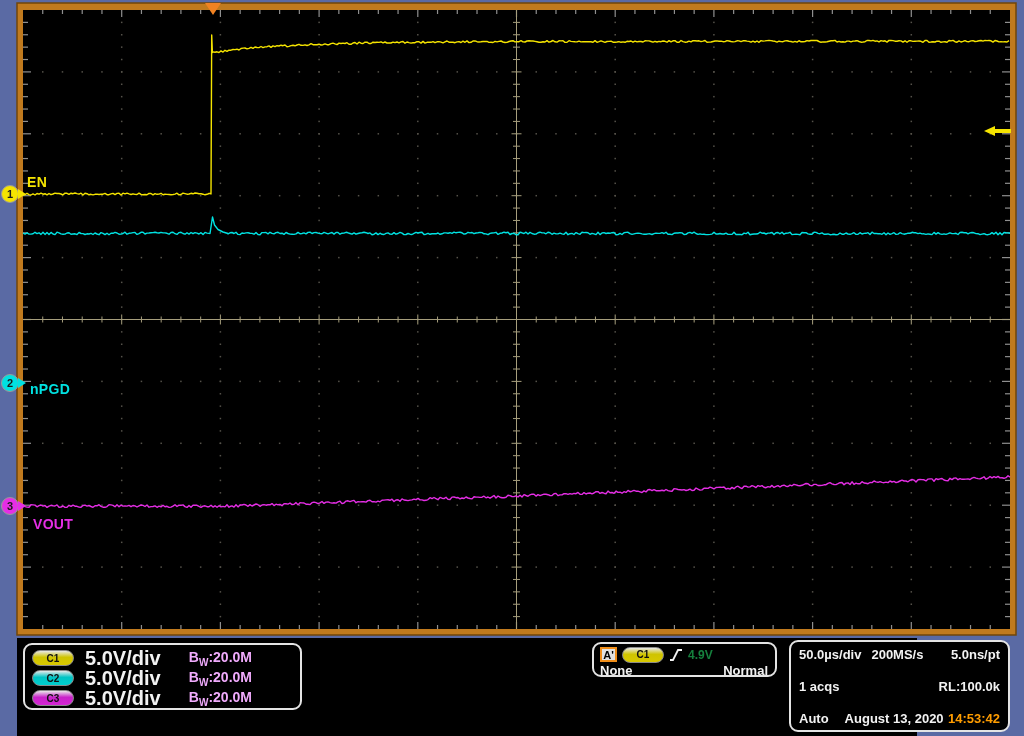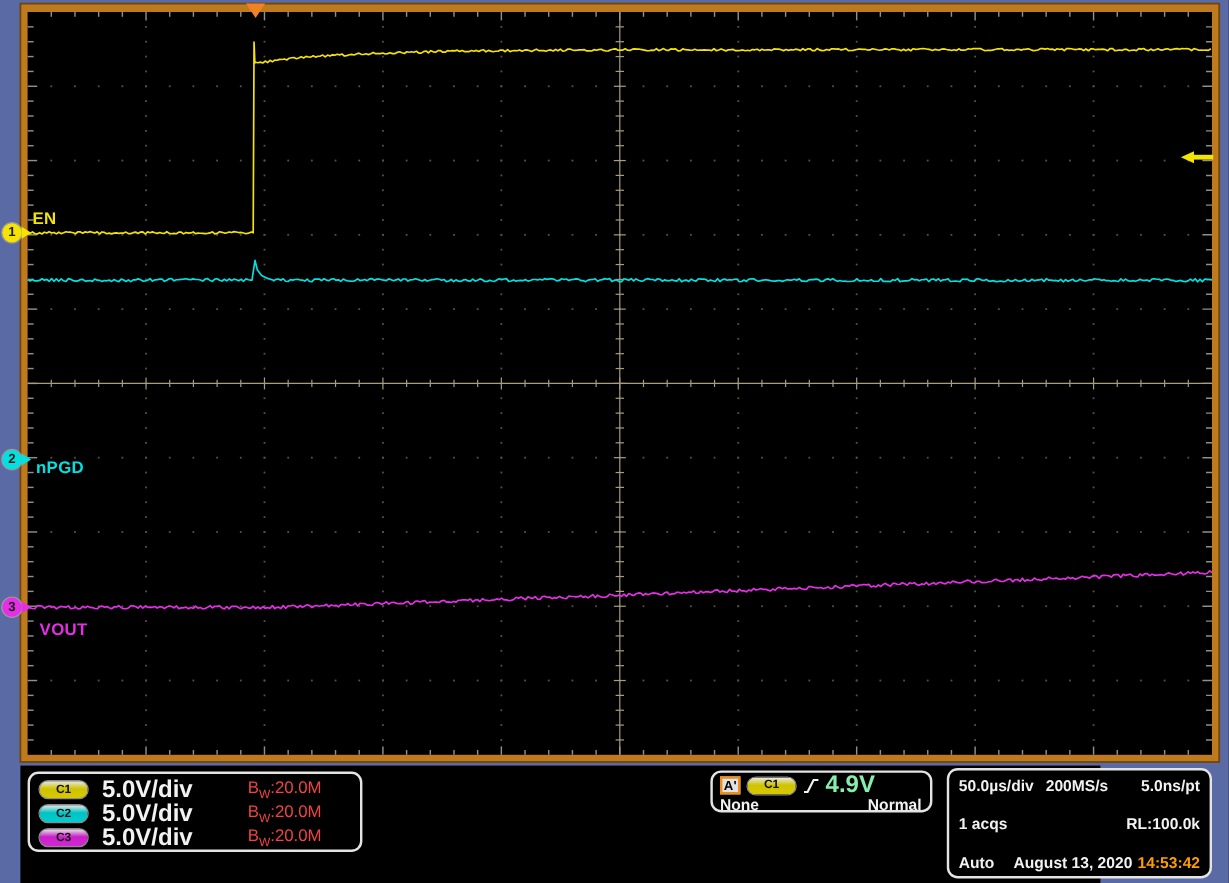--- a/index.html
+++ b/index.html
@@ -40,28 +40,28 @@
   .panel{position:absolute;border:2px solid #e4e4e4;border-radius:9px;box-sizing:border-box;background:#000;}
   .ch-panel{left:6px;top:5px;width:279px;height:67px;padding:3px 0 0 7px;}
   .ch-row{display:flex;align-items:center;height:20px;}
   .pill{width:40px;height:14px;border-radius:8px;border:1px solid #8a8a8a;
     display:flex;align-items:center;justify-content:center;
     font-size:10px;font-weight:bold;color:#101010;flex:0 0 auto;}
   .pill-c1{background:linear-gradient(180deg,#e9e9e9 0%,#cfc400 45%,#d8c800 100%);}
   .pill-c2{background:linear-gradient(180deg,#e9e9e9 0%,#00c4c4 45%,#00cdcd 100%);}
   .pill-c3{background:linear-gradient(180deg,#e9e9e9 0%,#c922c9 45%,#d426d4 100%);}
   .scale-txt{margin-left:11px;font-size:20px;font-weight:bold;color:#f2f2f2;}
-  .bw-txt{margin-left:auto;margin-right:32px;font-size:14px;font-weight:normal;color:#ef4444;white-space:nowrap;}
+  .bw-txt{margin-left:auto;margin-right:48px;font-size:14px;font-weight:bold;color:#f0abfc;white-space:nowrap;}
   .bw-txt sub{font-size:10px;}
 
   .trig-panel{left:575px;top:4px;width:185px;height:35px;padding:2px 7px 0 6px;}
   .trig-row1{display:flex;align-items:center;height:17px;gap:5px;}
   .trig-src{width:17px;height:15px;background:#e2e2e2;border:2px solid #ef8e1a;box-sizing:border-box;
     display:flex;align-items:center;justify-content:center;font-size:11px;font-weight:bold;color:#000;}
-  .trig-level-txt{font-size:20px;font-weight:bold;color:#86efac;}
+  .trig-level-txt{font-size:12px;font-weight:bold;color:#15803d;}
   .trig-row2{display:flex;justify-content:space-between;align-items:center;height:15px;
     font-size:13px;font-weight:bold;color:#f2f2f2;}
 
   .horiz-panel{left:772px;top:2px;width:221px;height:92px;padding:5px 8px 4px 8px;
     display:flex;flex-direction:column;justify-content:space-between;}
   .h-row{display:flex;align-items:center;font-size:13px;font-weight:bold;color:#f2f2f2;white-space:nowrap;}
   .h-row .mid{margin-left:10px;}
   .h-row .right{margin-left:auto;}
   .stopped{color:#ff2020;}
   .clock{color:#ff9d00;}

